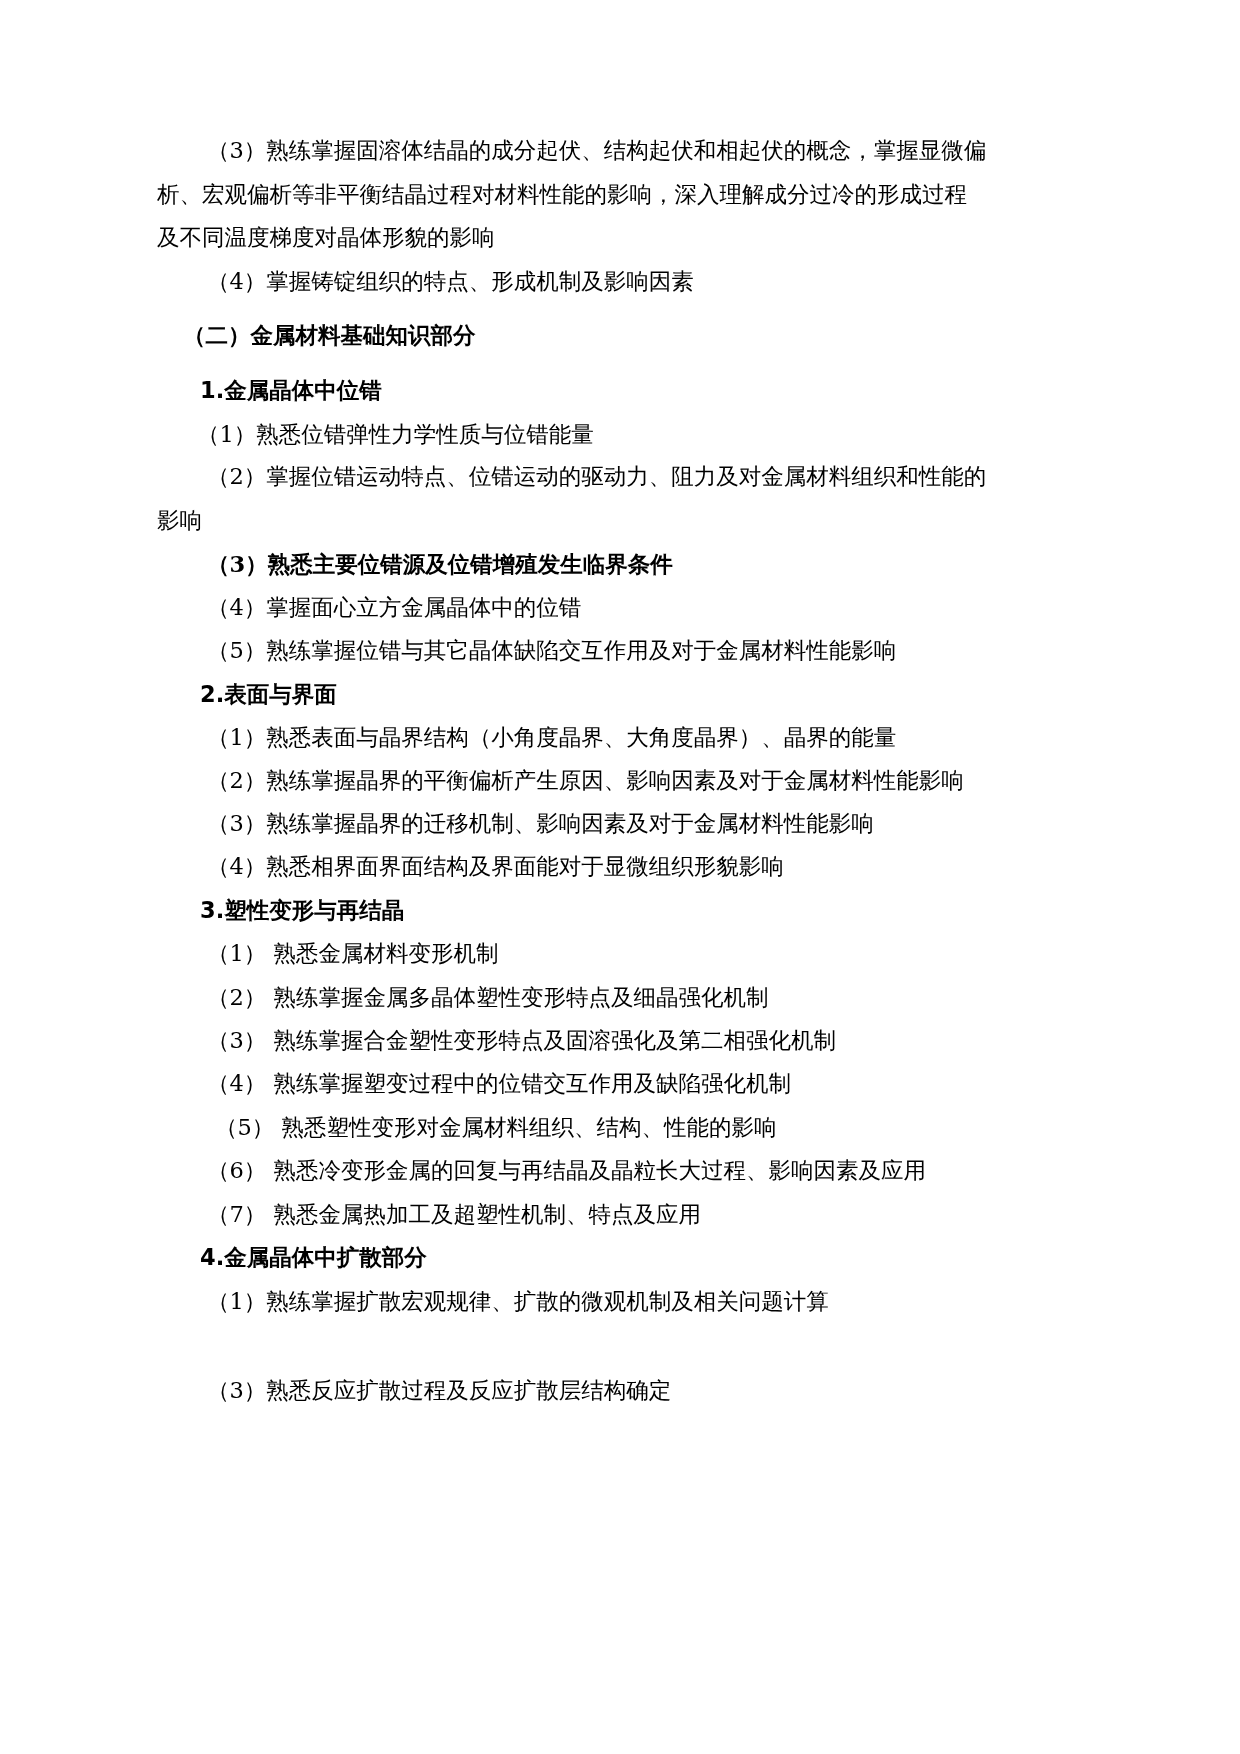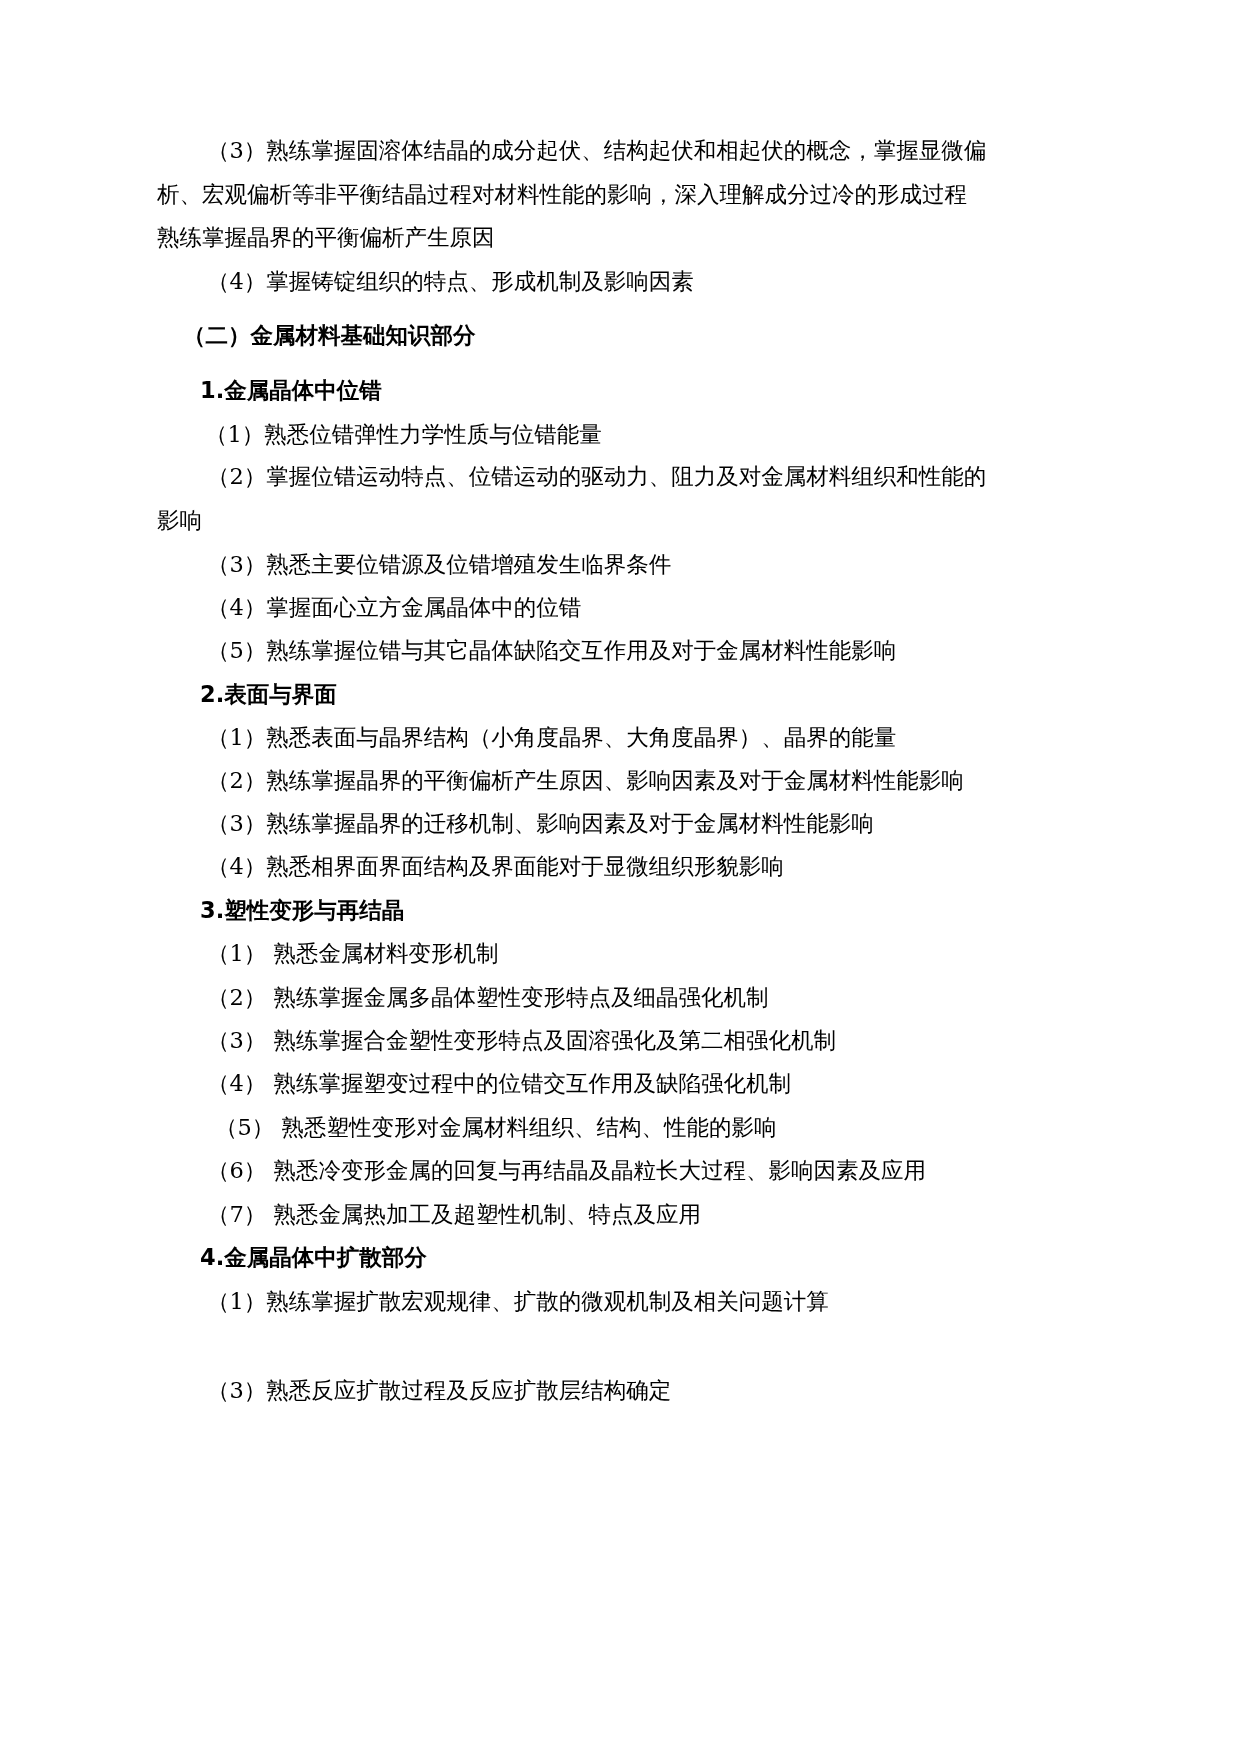--- a/index.html
+++ b/index.html
@@ -9,31 +9,31 @@
   .line { position: absolute; font-size: 22.5px; line-height: 28px; white-space: nowrap; letter-spacing: 0; }
   .bold { font-weight: bold; font-family: "DejaVu Sans", "Liberation Sans", sans-serif; }
 </style>
 </head>
 <body>
 
 <div class="page">
 
   <div class="line" style="left:207px; top:136px;">（3）熟练掌握固溶体结晶的成分起伏、结构起伏和相起伏的概念，掌握显微偏</div>
   <div class="line" style="left:157px; top:180px;">析、宏观偏析等非平衡结晶过程对材料性能的影响，深入理解成分过冷的形成过程</div>
-  <div class="line" style="left:157px; top:223px;">熟练掌握晶界的平衡偏析产生原因</div>
+  <div class="line" style="left:157px; top:223px;">及不同温度梯度对晶体形貌的影响</div>
 
   <div class="line" style="left:207px; top:267px;">（4）掌握铸锭组织的特点、形成机制及影响因素</div>
 
   <div class="line bold" style="left:183px; top:321px;">（二）金属材料基础知识部分</div>
 
   <div class="line bold" style="left:200px; top:376px;">1.金属晶体中位错</div>
-  <div class="line" style="left:205px; top:420px;">（1）熟悉位错弹性力学性质与位错能量</div>
+  <div class="line" style="left:197px; top:420px;">（1）熟悉位错弹性力学性质与位错能量</div>
   <div class="line" style="left:207px; top:462px;">（2）掌握位错运动特点、位错运动的驱动力、阻力及对金属材料组织和性能的</div>
   <div class="line" style="left:157px; top:506px;">影响</div>
-  <div class="line" style="left:207px; top:550px;">（3）熟悉主要位错源及位错增殖发生临界条件</div>
+  <div class="line" style="left:207px; top:550px;font-weight:bold;">（3）熟悉主要位错源及位错增殖发生临界条件</div>
   <div class="line" style="left:207px; top:593px;">（4）掌握面心立方金属晶体中的位错</div>
   <div class="line" style="left:207px; top:636px;">（5）熟练掌握位错与其它晶体缺陷交互作用及对于金属材料性能影响</div>
 
   <div class="line bold" style="left:200px; top:680px;text-align:center;">2.表面与界面</div>
   <div class="line" style="left:207px; top:723px;">（1）熟悉表面与晶界结构（小角度晶界、大角度晶界）、晶界的能量</div>
   <div class="line" style="left:207px; top:766px;">（2）熟练掌握晶界的平衡偏析产生原因、影响因素及对于金属材料性能影响</div>
   <div class="line" style="left:207px; top:809px;">（3）熟练掌握晶界的迁移机制、影响因素及对于金属材料性能影响</div>
   <div class="line" style="left:207px; top:852px;">（4）熟悉相界面界面结构及界面能对于显微组织形貌影响</div>
 
   <div class="line bold" style="left:200px; top:896px;">3.塑性变形与再结晶</div>

